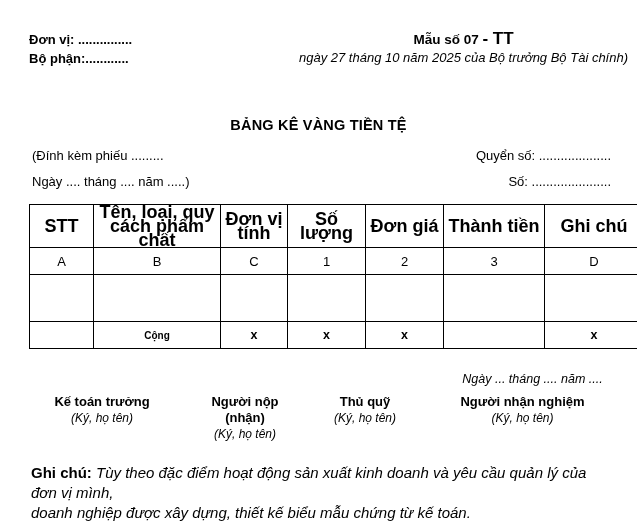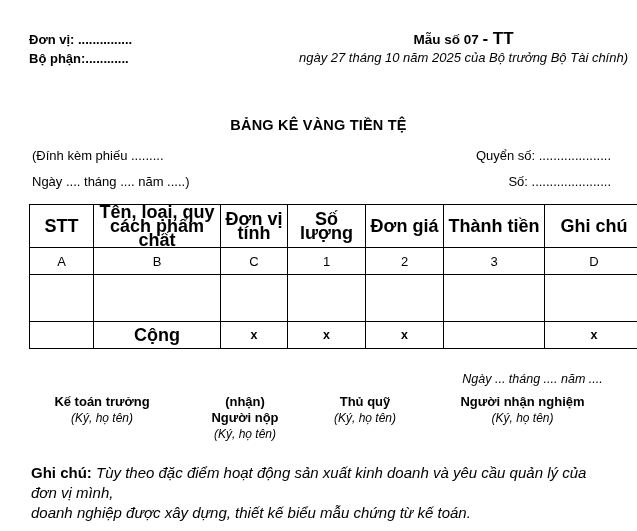--- a/index.html
+++ b/index.html
@@ -127,21 +127,21 @@
   }
   table.kb td.code {
     font-size: 13px;
     height: 26px;
   }
   table.kb td.blank {
     height: 46px;
   }
   table.kb td.sum {
     height: 26px;
-    font-size: 18px;
+    font-size: 10px;
     font-weight: bold;
   }
   table.kb td.sum-x {
     font-size: 12.5px;
     font-weight: bold;
   }
   .c-stt { width: 59px; }
   .c-name { width: 122px; }
   .c-unit { width: 62px; }
   .c-qty  { width: 73px; }
@@ -280,22 +280,22 @@
   </div>
 
   <div class="date-line">Ngày ... tháng .... năm ....</div>
 
   <div class="signs">
     <div class="sign sign-1">
       <div class="role">Kế toán trưởng</div>
       <div class="sub">(Ký, họ tên)</div>
     </div>
     <div class="sign sign-2">
+      <div class="role">Người nộp</div>
       <div class="role">(nhận)</div>
-      <div class="role">Người nộp</div>
       <div class="sub">(Ký, họ tên)</div>
     </div>
     <div class="sign sign-3">
       <div class="role">Thủ quỹ</div>
       <div class="sub">(Ký, họ tên)</div>
     </div>
     <div class="sign sign-4">
       <div class="role">Người nhận nghiệm</div>
       <div class="sub">(Ký, họ tên)</div>
     </div>

